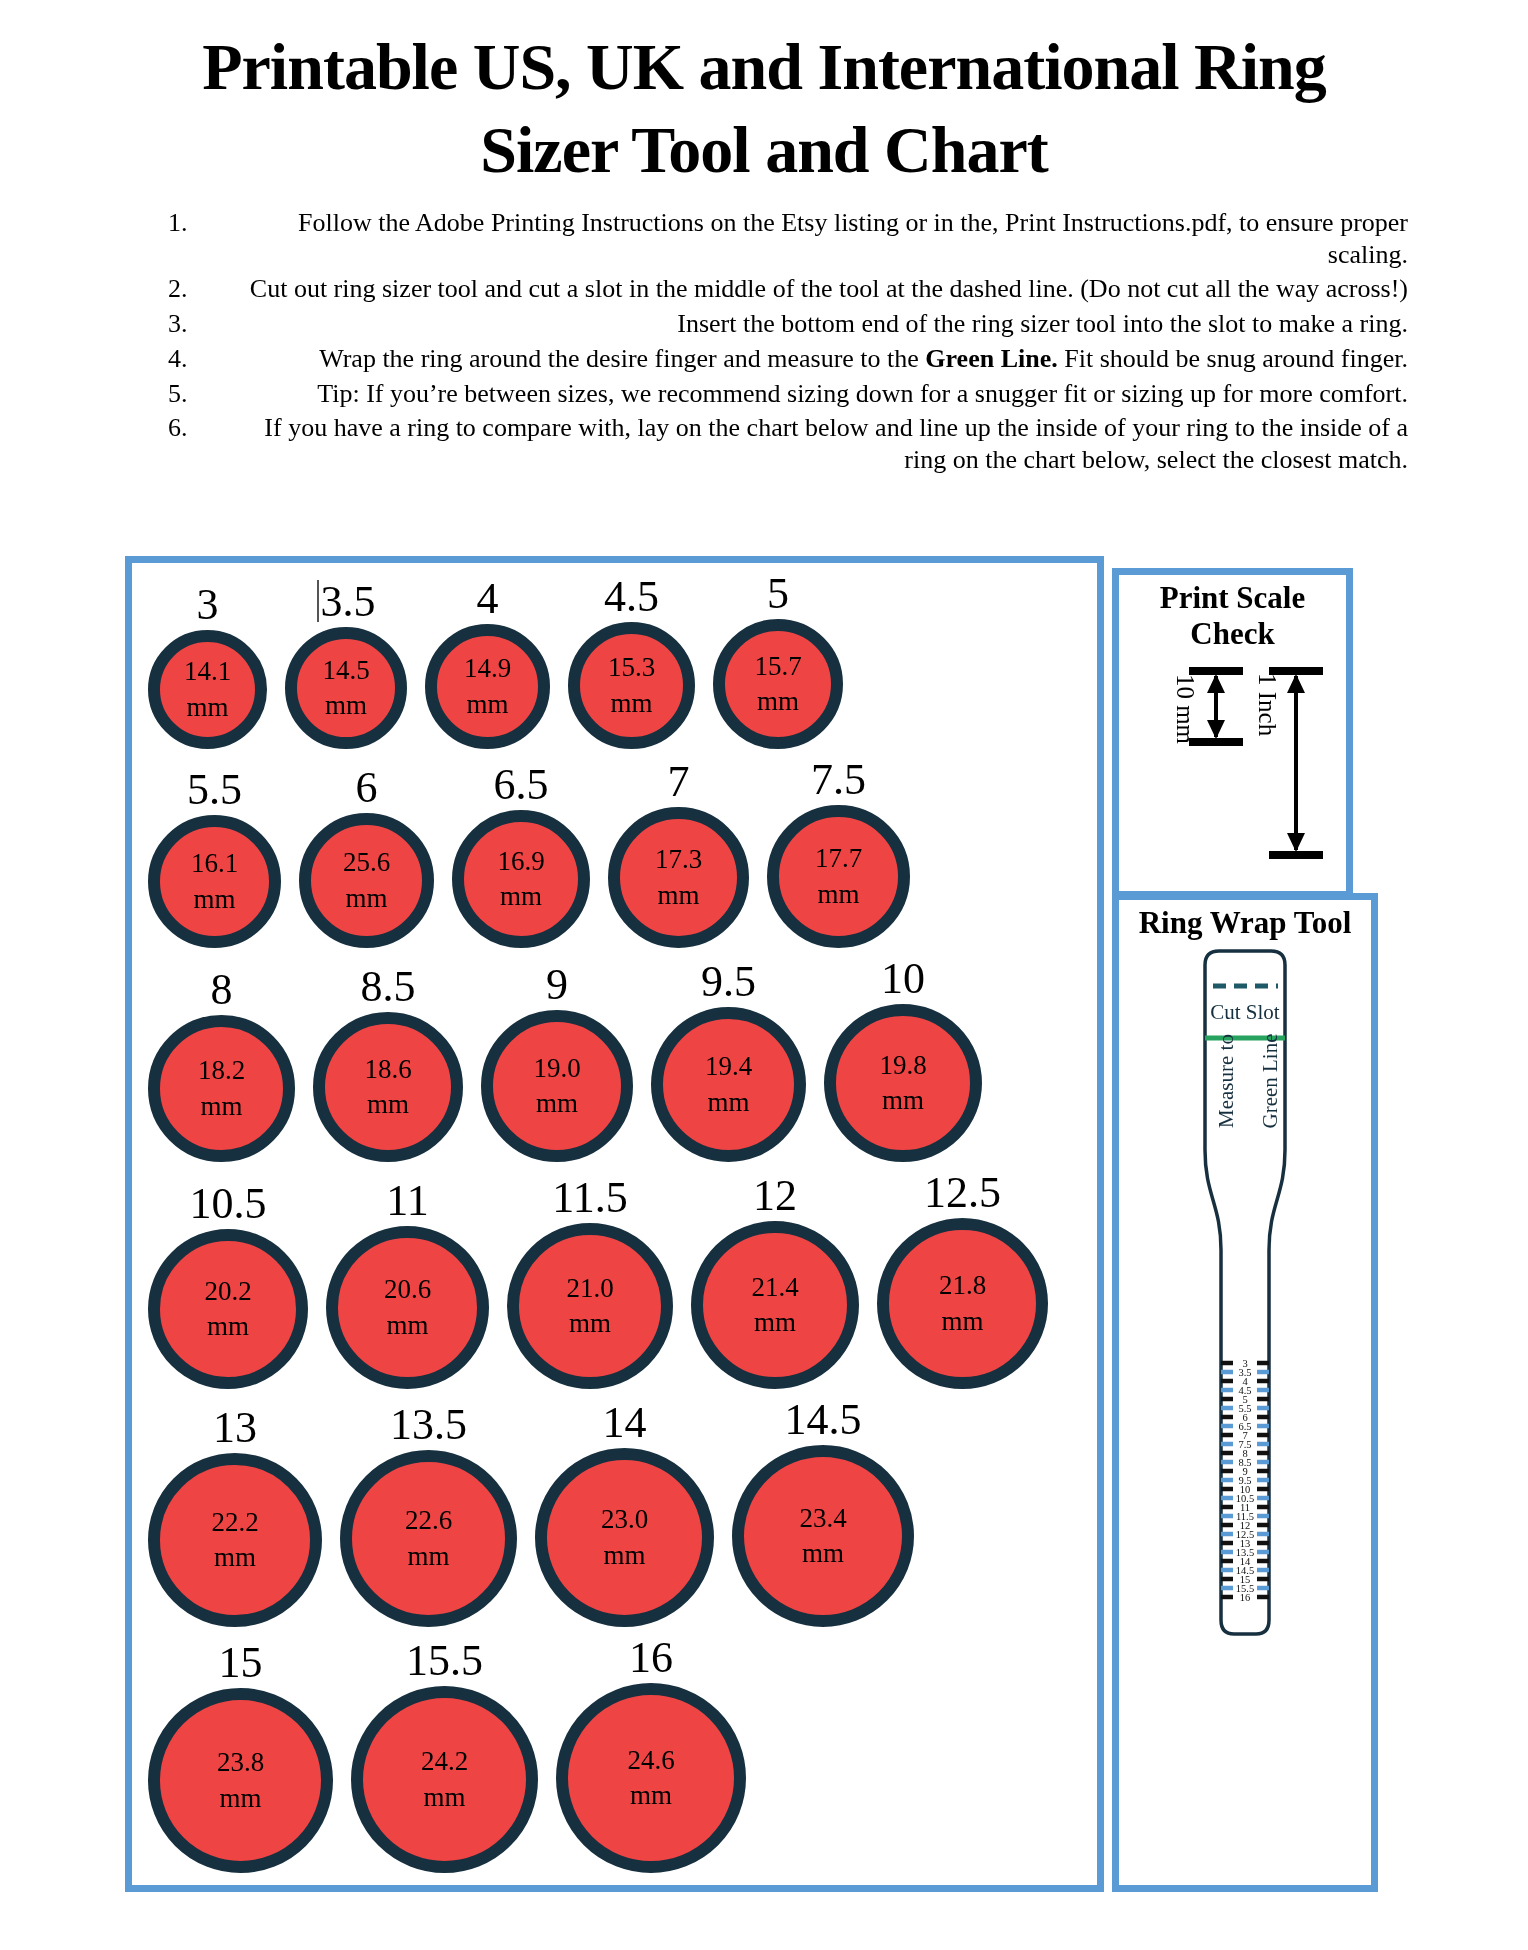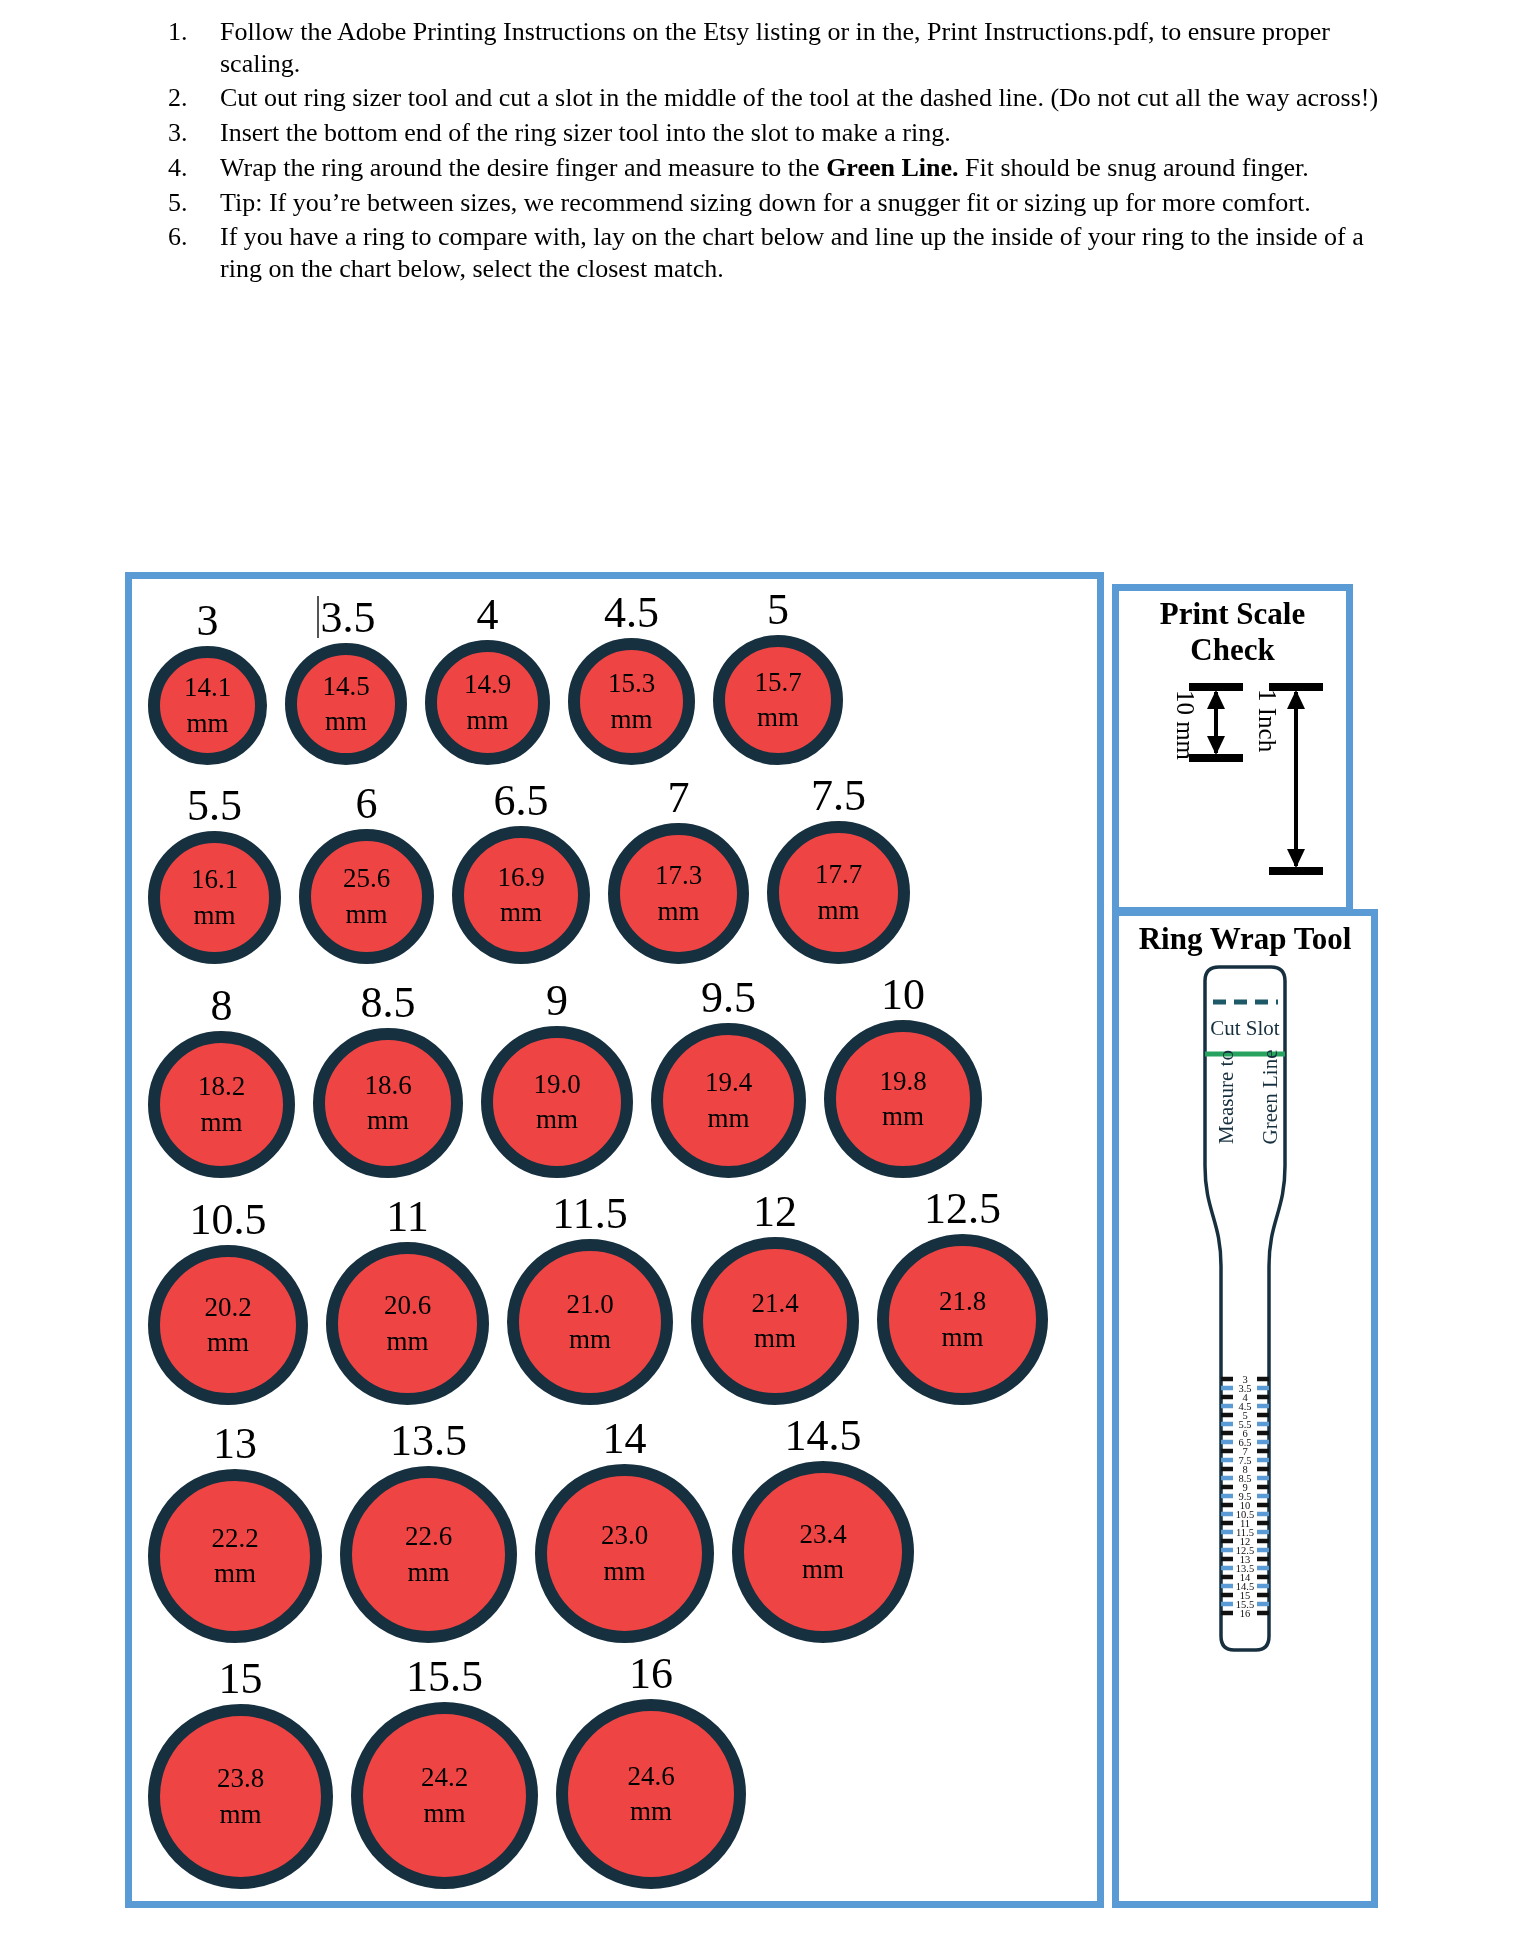--- a/index.html
+++ b/index.html
@@ -9,21 +9,21 @@
   body{width:1528px;height:1950px;font-family:"Liberation Serif","DejaVu Serif",serif;color:#000;position:relative;overflow:hidden;}
   .page{position:relative;width:1528px;height:1950px;background:#fff;}
 
   
   .doc-title{padding-top:26px;text-align:center;font-size:66px;font-weight:bold;line-height:1.25;letter-spacing:-1px;}
 
   
   .instructions{margin:16px 0 0 168px;width:1240px;font-size:26px;line-height:1.22;}
   .instr-item{display:flex;margin-bottom:3px;}
   .instr-num{width:52px;flex:none;}
-  .instr-text{flex:1;}
+  .instr-text{flex:1;text-align:right;}
   .instr-text .bold{font-weight:bold;}
 
   
   .chart-section{position:absolute;left:125px;top:556px;width:1278px;height:1336px;}
   .main-box{position:absolute;left:0;top:0;width:979px;height:1336px;border:7px solid var(--blue);box-sizing:border-box;padding:6px 0 0 16px;overflow:hidden;}
   .ring-row{display:flex;align-items:flex-end;gap:18px;margin-bottom:6px;}
   .ring-item{display:flex;flex-direction:column;align-items:center;}
   .ring-size-label{font-size:44px;line-height:50px;height:50px;white-space:nowrap;}
   .ring-size-label.with-cursor::before{content:"";display:inline-block;width:2px;height:42px;background:#555;margin-right:2px;vertical-align:-6px;}
   .ring-circle{border-radius:50%;border:12px solid var(--ring);background:#ef4444;display:flex;align-items:center;justify-content:center;box-sizing:content-box;}
@@ -45,20 +45,24 @@
   .cut-dash{stroke:var(--dash);stroke-width:5;stroke-dasharray:13 8;}
   .green-line{stroke:var(--green);stroke-width:5;}
   .tool-text{font-family:"Liberation Serif","DejaVu Serif",serif;font-size:21px;fill:var(--ring);}
   .ruler-label{font-family:"Liberation Serif","DejaVu Serif",serif;font-size:10.5px;fill:#111;}
 </style>
 </head>
 <body>
 
 <div class="page">
 
+  <div class="doc-title">
+    <div>Printable US, UK and International Ring</div>
+    <div>Sizer Tool and Chart</div>
+  </div>
 
   <div class="instructions">
       <div class="instr-item">
         <div class="instr-num">1.</div>
         <div class="instr-text"><span>Follow the Adobe Printing Instructions on the Etsy listing or in the, Print Instructions.pdf, to ensure proper scaling.</span></div>
       </div>
       <div class="instr-item">
         <div class="instr-num">2.</div>
         <div class="instr-text"><span>Cut out ring sizer tool and cut a slot in the middle of the tool at the dashed line. (Do not cut all the way across!)</span></div>
       </div>

